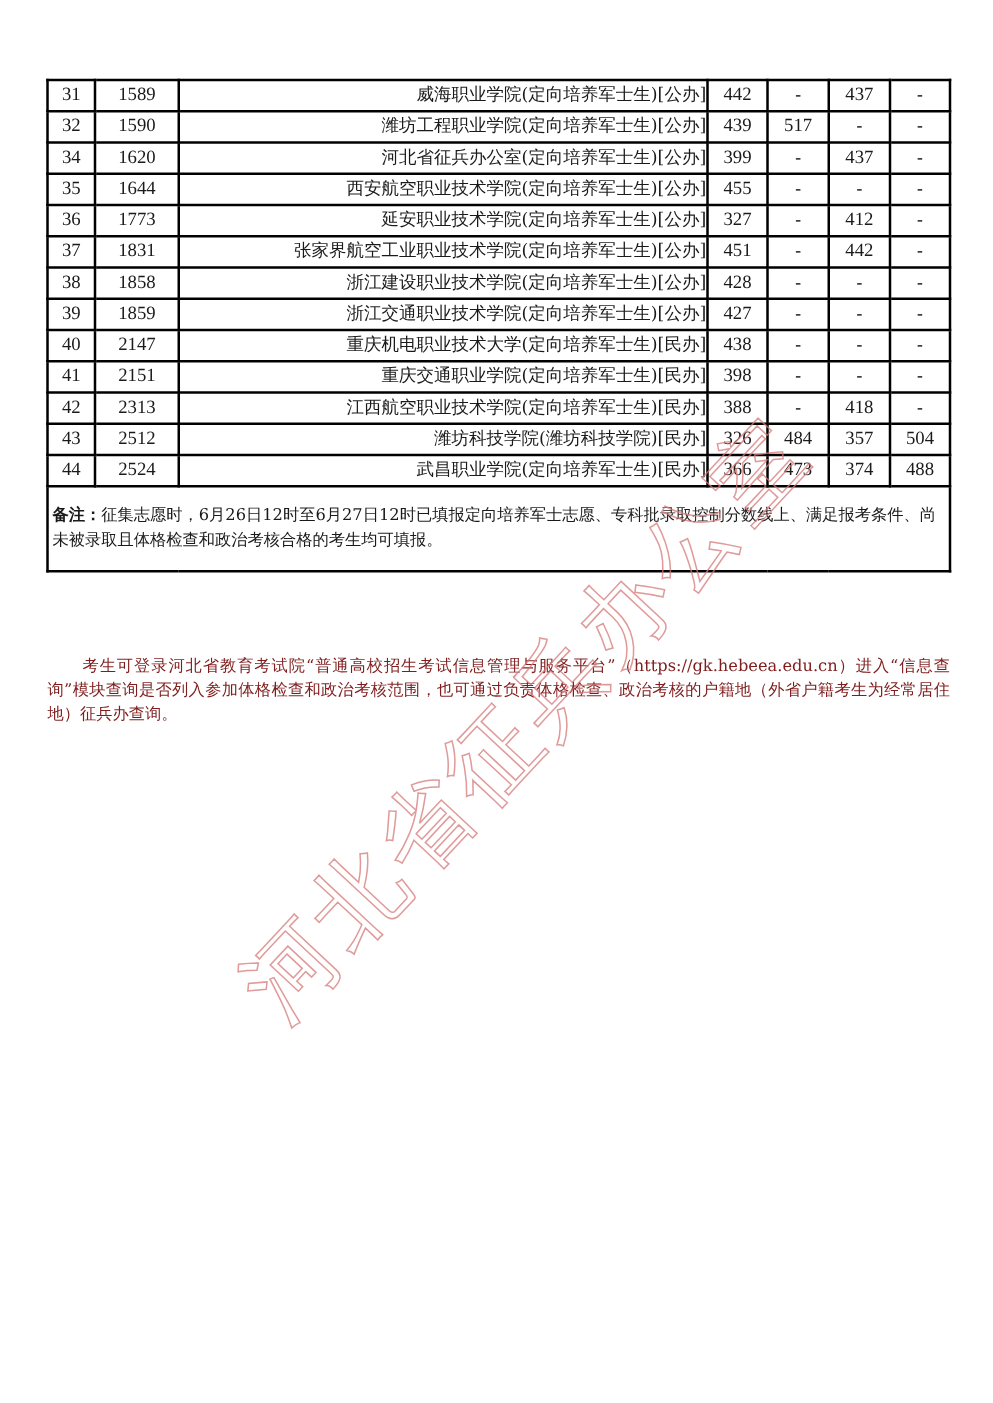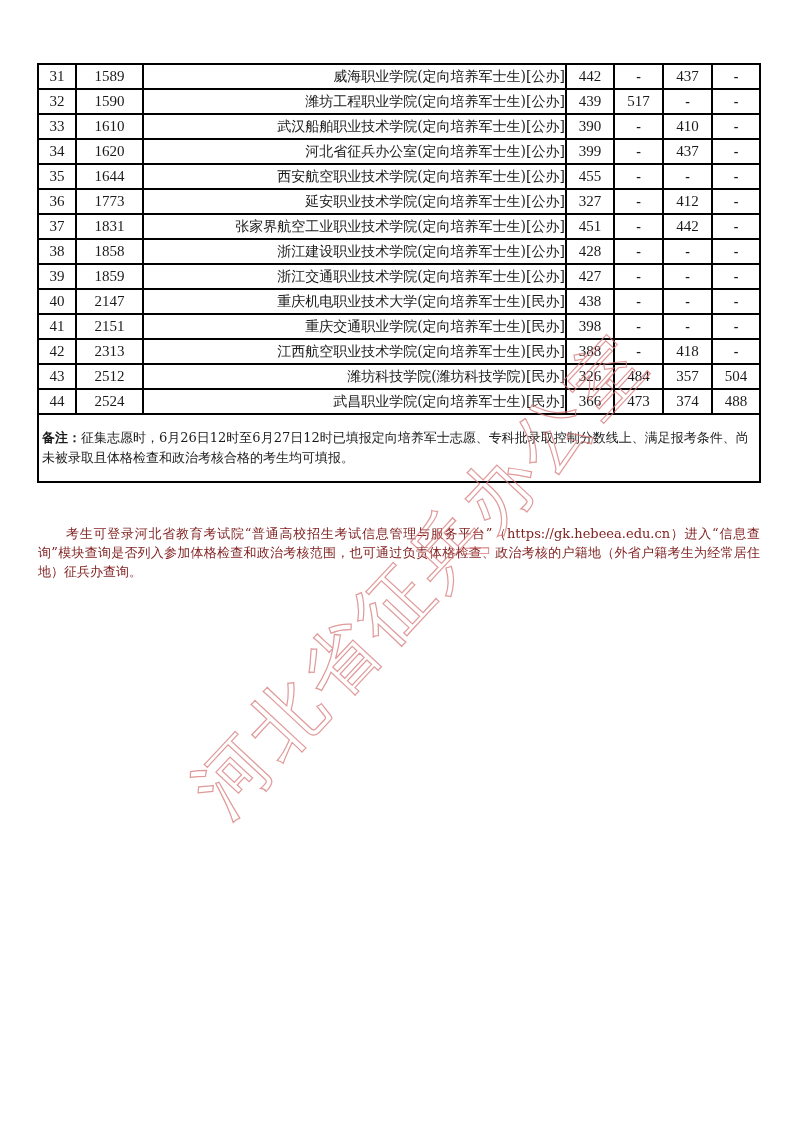--- a/index.html
+++ b/index.html
@@ -123,29 +123,20 @@
         <tr>
           <td>32</td>
           <td>1590</td>
           <td class="name">潍坊工程职业学院(定向培养军士生)[公办]</td>
           <td>439</td>
           <td>517</td>
           <td class="dash">-</td>
           <td class="dash">-</td>
         </tr>
         <tr>
-          <td>33</td>
-          <td>1610</td>
-          <td class="name">武汉船舶职业技术学院(定向培养军士生)[公办]</td>
-          <td>390</td>
-          <td class="dash">-</td>
-          <td>410</td>
-          <td class="dash">-</td>
-        </tr>
-        <tr>
           <td>34</td>
           <td>1620</td>
           <td class="name">河北省征兵办公室(定向培养军士生)[公办]</td>
           <td>399</td>
           <td class="dash">-</td>
           <td>437</td>
           <td class="dash">-</td>
         </tr>
         <tr>
           <td>35</td>

